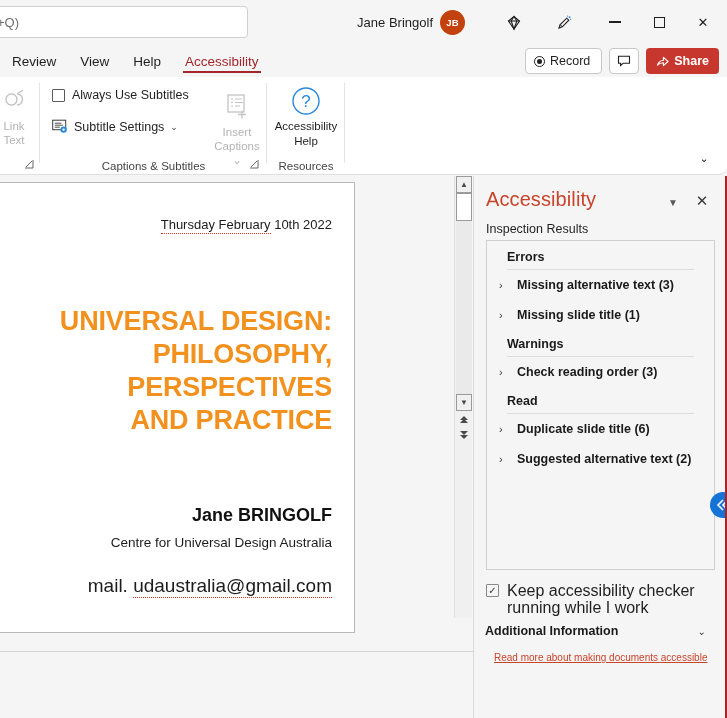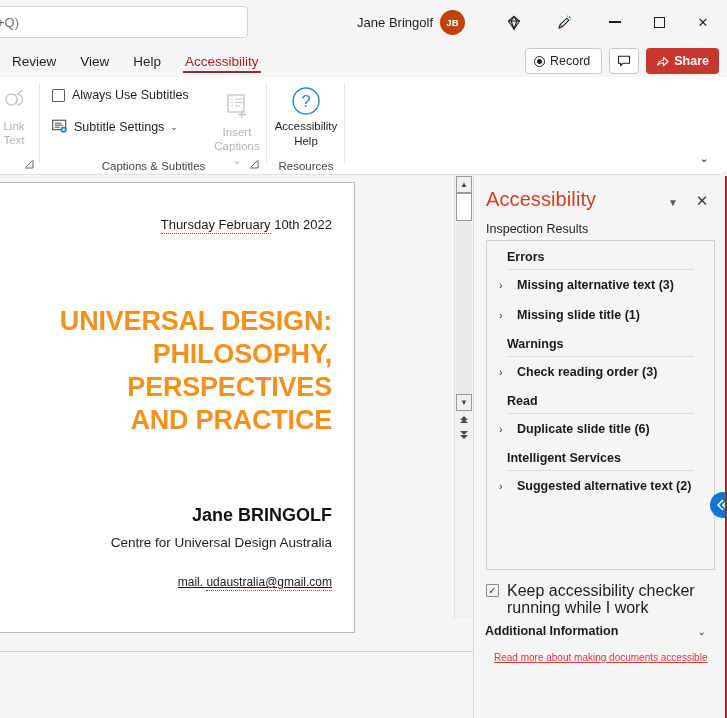--- a/index.html
+++ b/index.html
@@ -180,21 +180,21 @@
   .slide-author {
     position: absolute; right: 22px; top: 322px;
     font-size: 18px; font-weight: bold; color: #111; white-space: nowrap;
   }
   .slide-org {
     position: absolute; right: 22px; top: 352px;
     font-size: 13.5px; color: #1c1c1c; white-space: nowrap;
   }
   .slide-mail {
     position: absolute; right: 22px; top: 392px;
-    font-size: 12px; color: #1c1c1c; white-space: nowrap; text-decoration: underline;
+    font-size: 19px; color: #1c1c1c; white-space: nowrap;
   }
   .statusband {
     position: absolute; left: 0; top: 458px; width: 473px; height: 18px;
     background: #f5f5f5; border-bottom: 1px solid #d6d6d6;
   }
 
   
   .vscroll {
     position: absolute; left: 454px; top: 176px; width: 18px; height: 442px;
     background: #f0f0f0; border-left: 1px solid #e2e2e2;
@@ -518,21 +518,20 @@
         <span class="chev">›</span>
         <span class="txt">Check reading order (3)</span>
       </div>
 
       <div class="sec-head">Read</div>
       <div class="res-item">
         <span class="chev">›</span>
         <span class="txt">Duplicate slide title (6)</span>
       </div>
 
-      <div class="sec-head">Intelligent Services</div>
       <div class="res-item">
         <span class="chev">›</span>
         <span class="txt">Suggested alternative text (2)</span>
       </div>
     </div>
 
     <div class="keep-row">
       <span class="keep-box">✓</span>
       <span class="keep-lbl">
         <span>Keep accessibility checker running</span>

